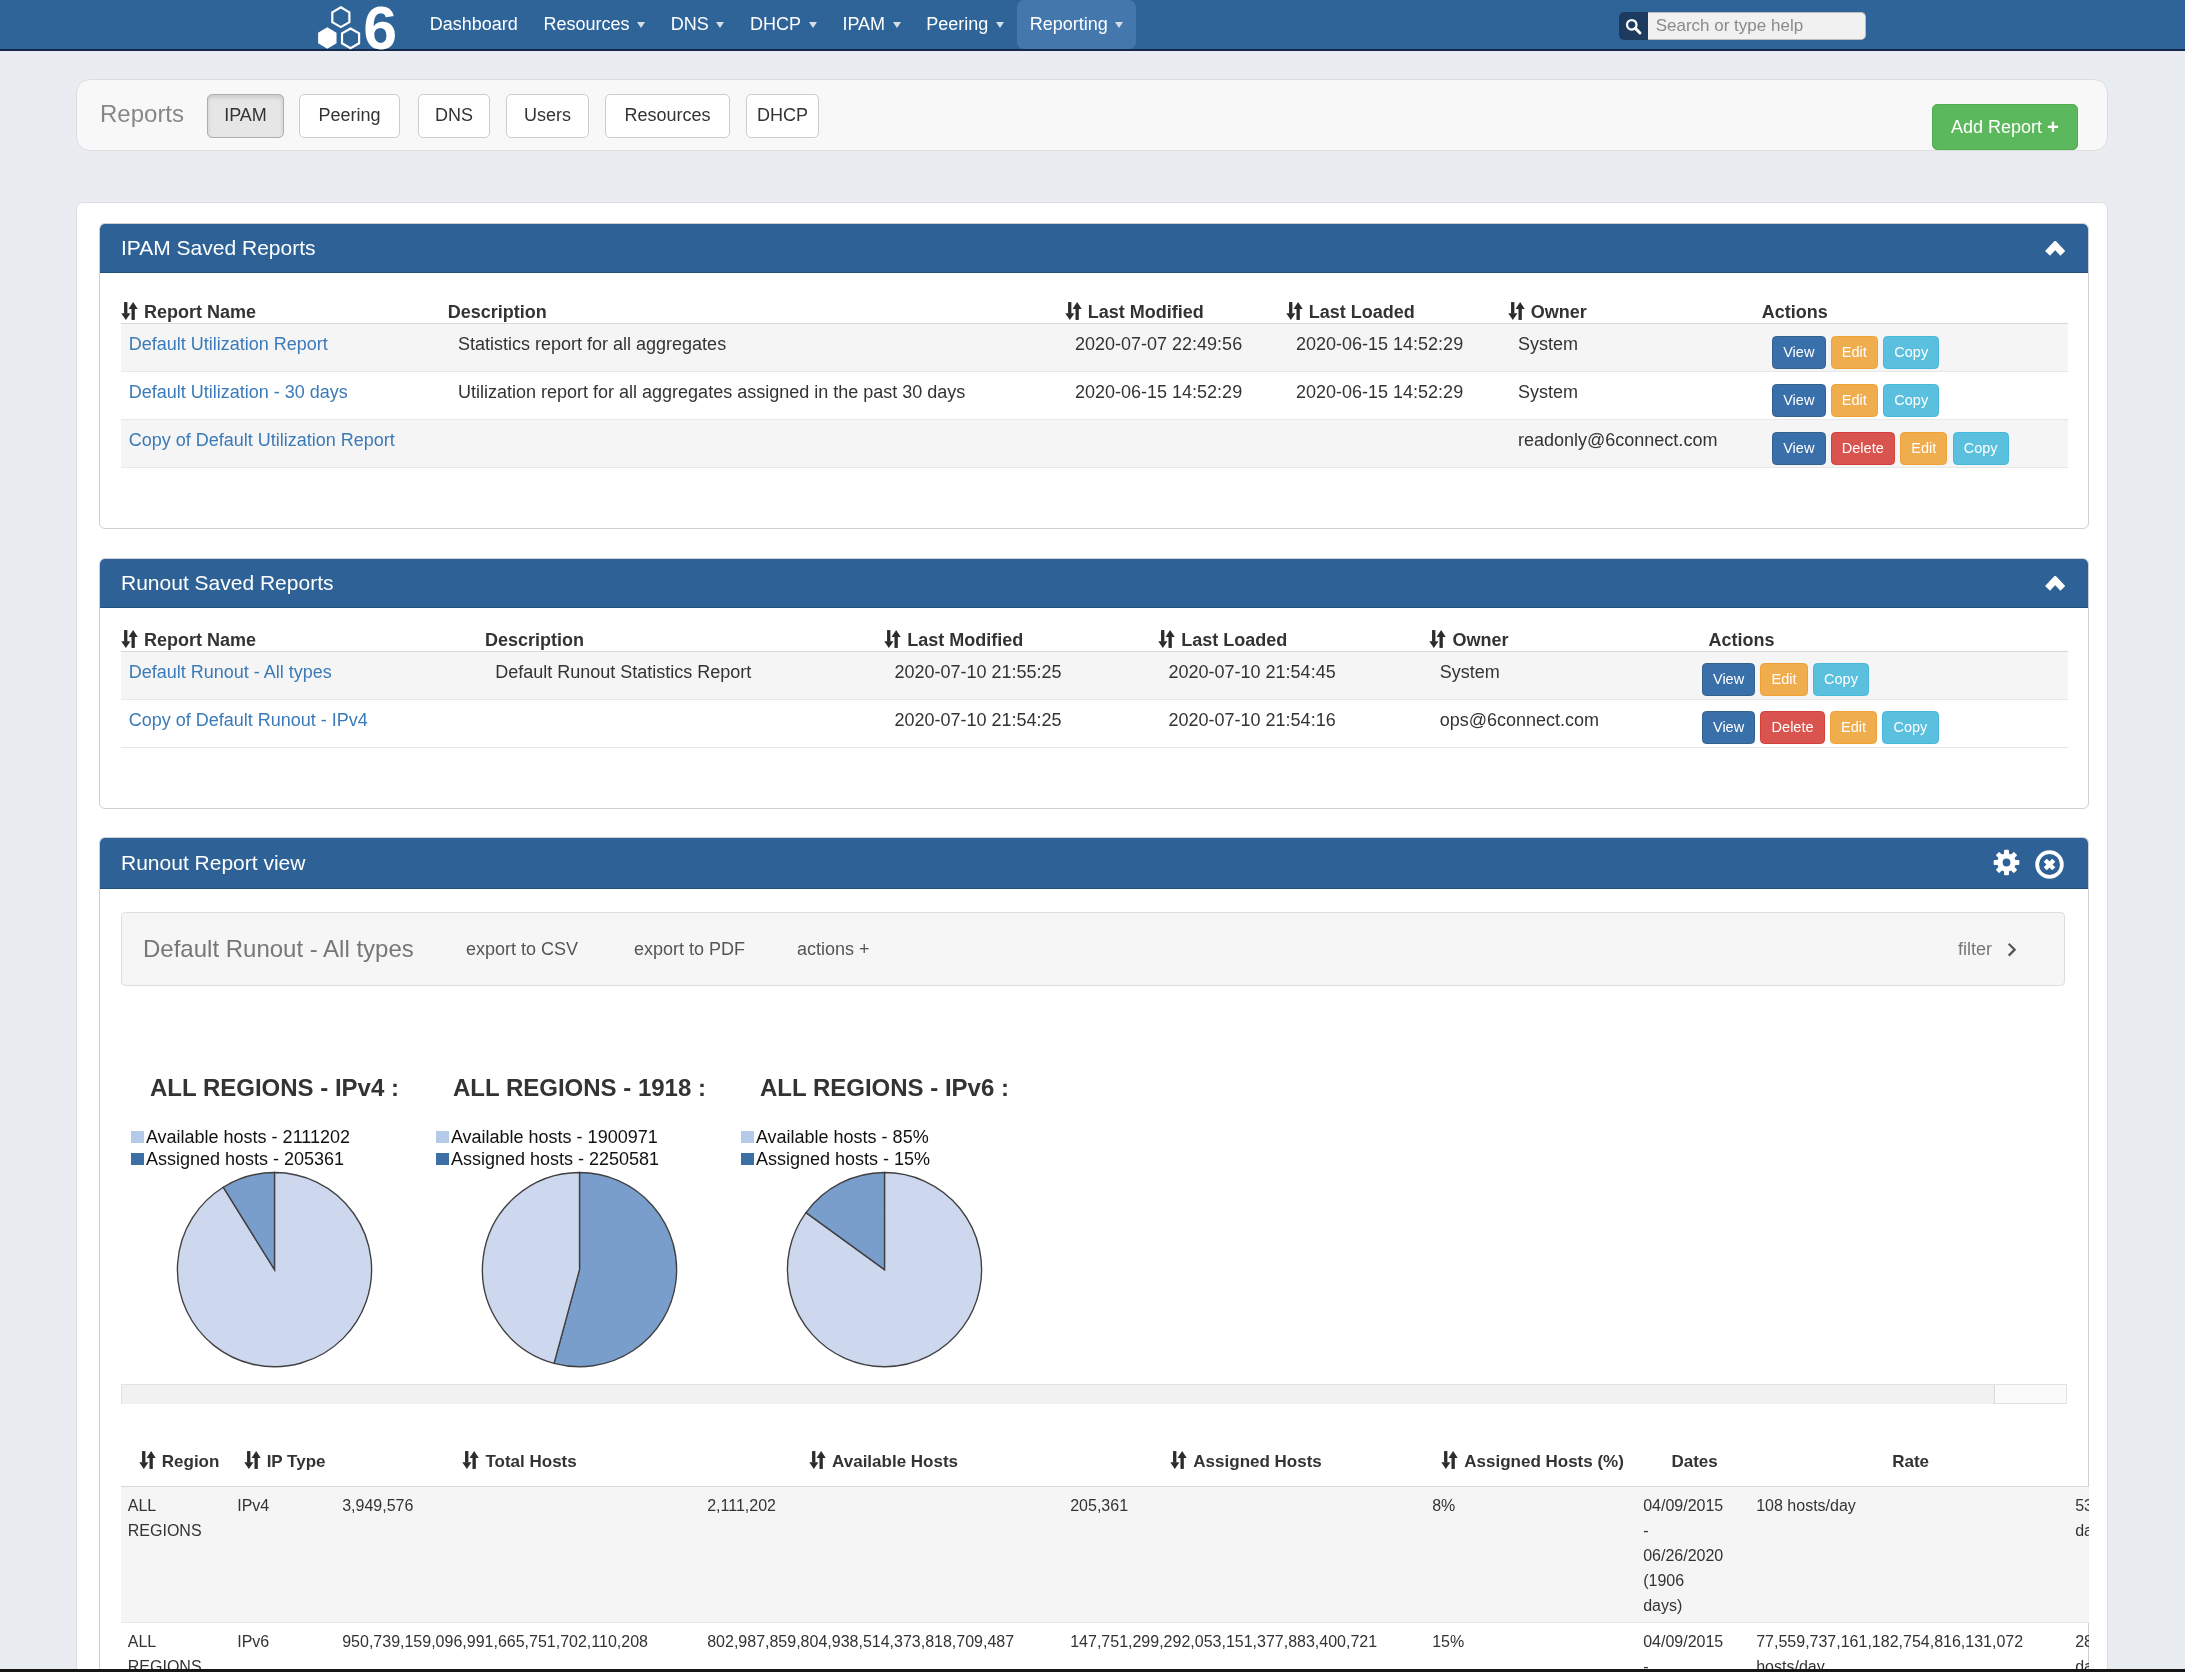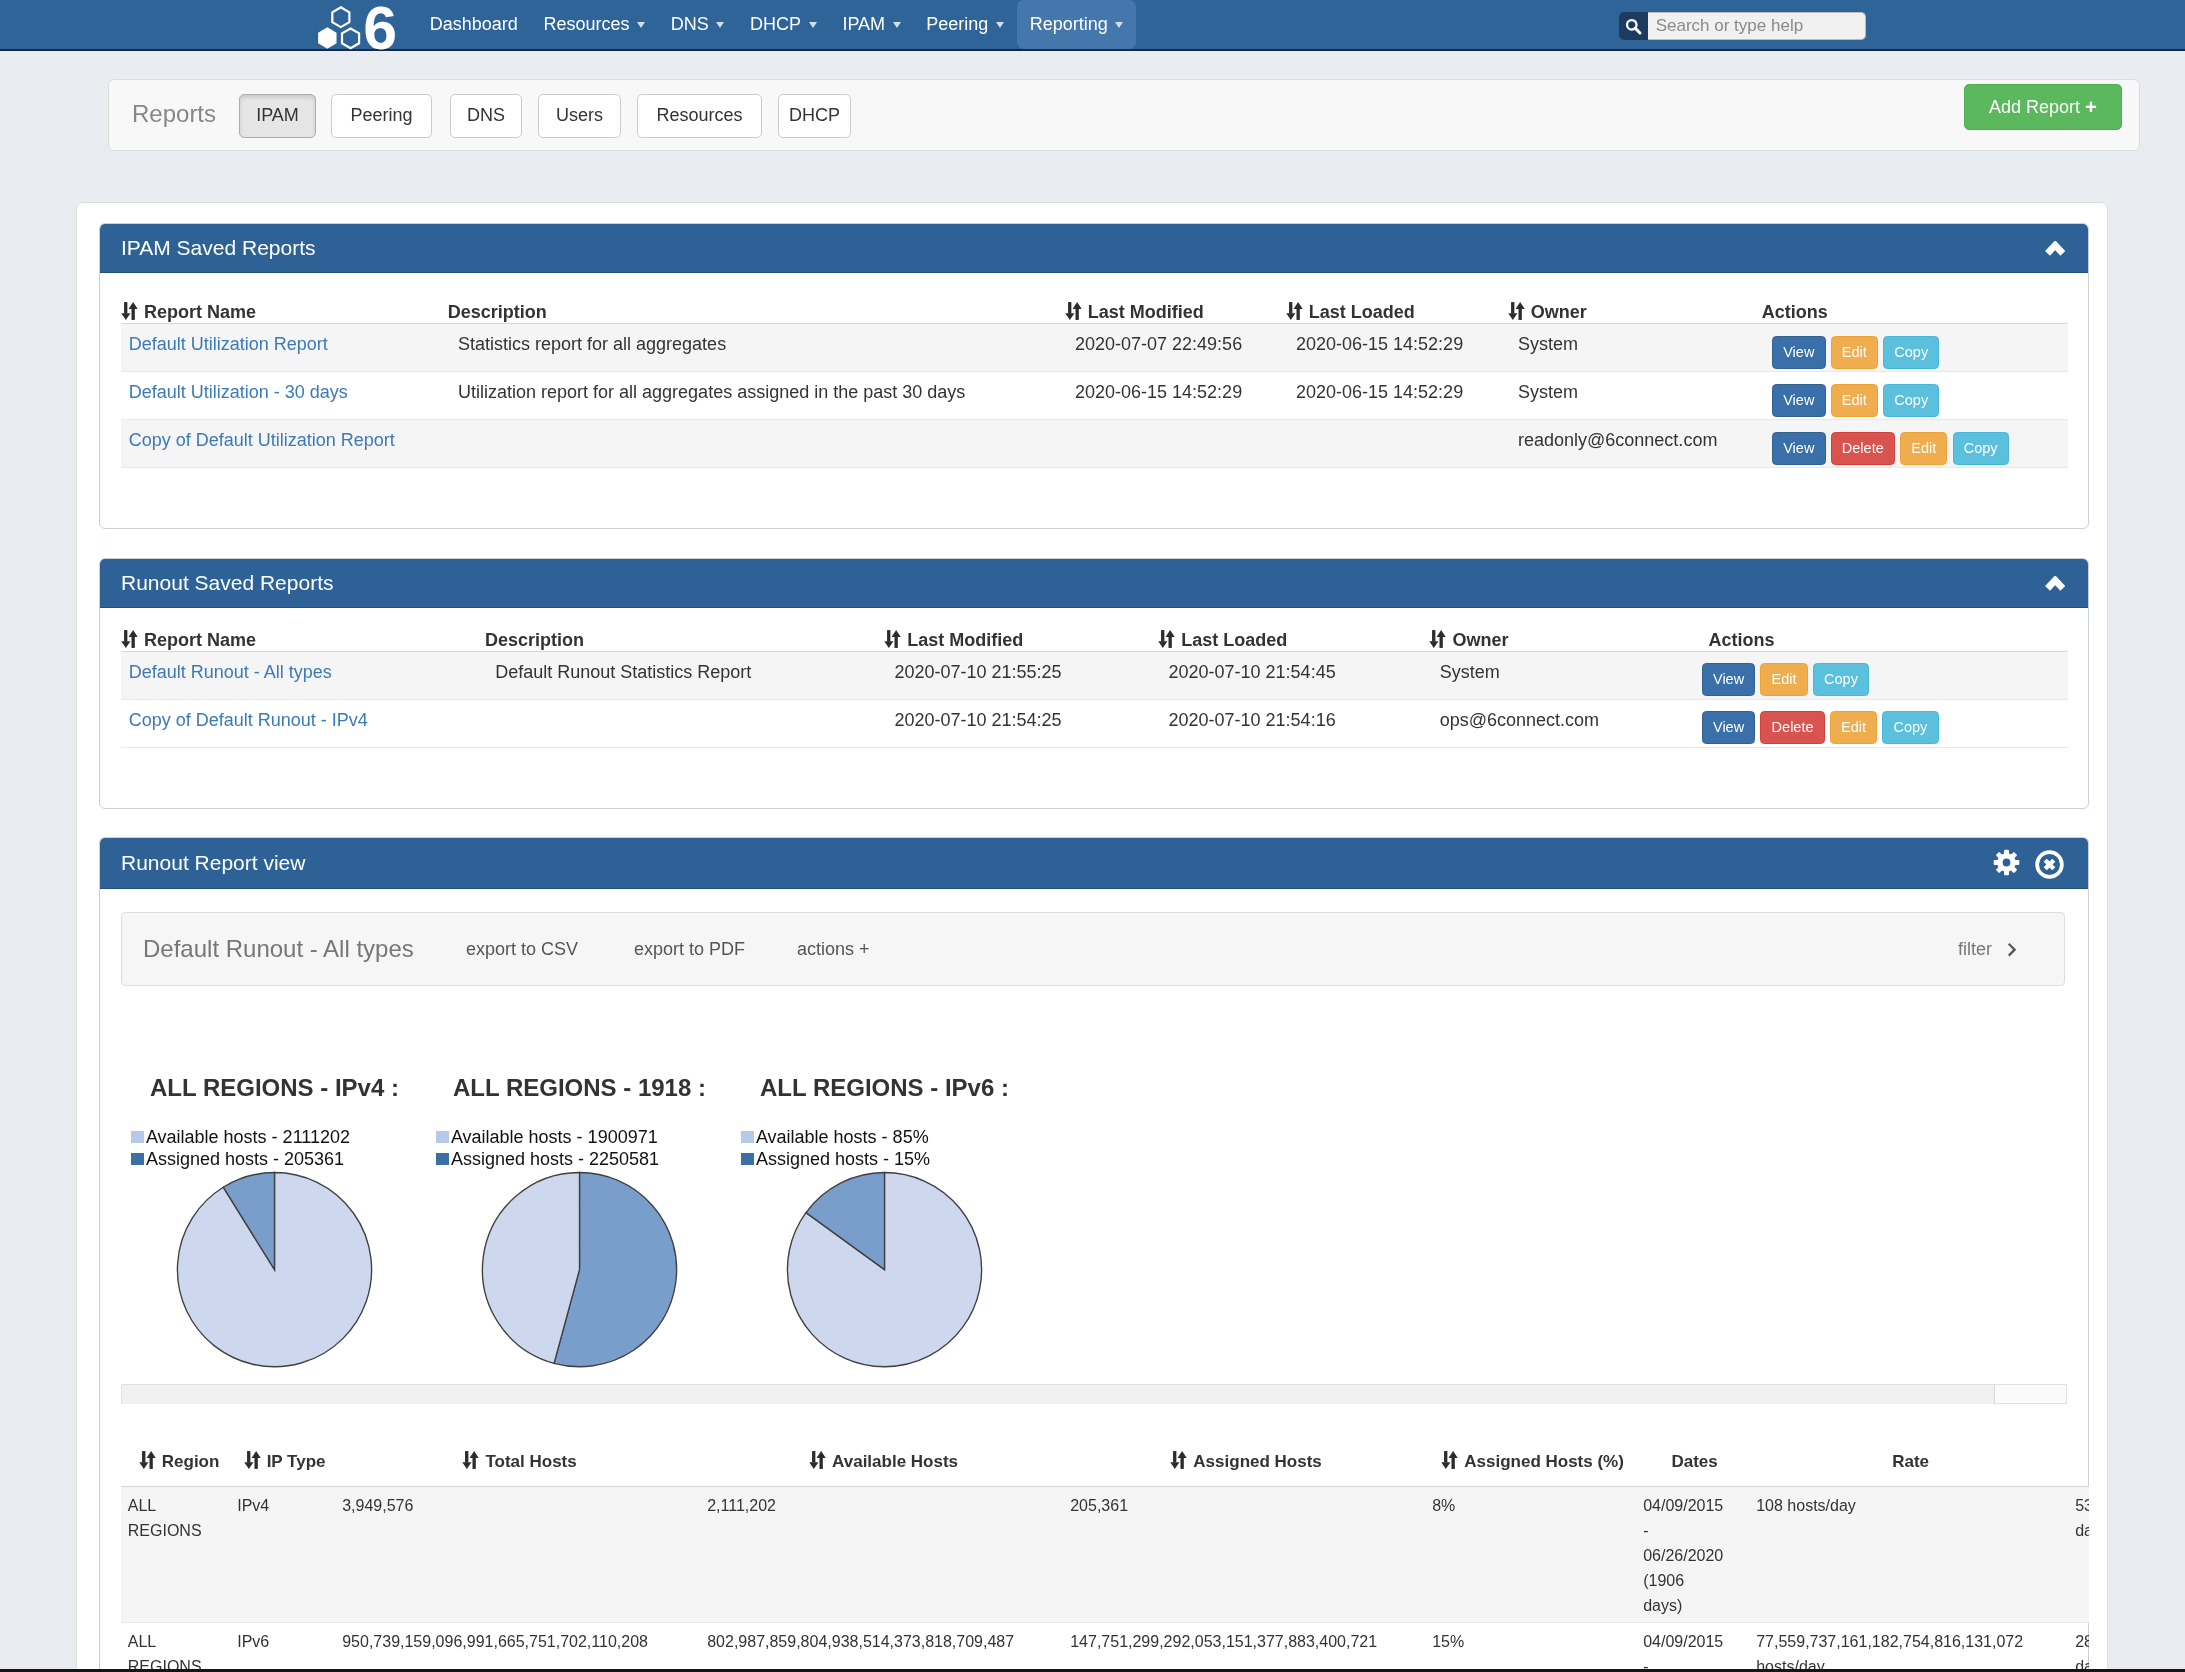--- a/index.html
+++ b/index.html
@@ -11,25 +11,25 @@
 .logo { position:absolute; left:312px; top:1.7px; }
 .nav { position:absolute; left:417px; top:0; height:49px; display:flex; }
 .nav a { display:flex; align-items:center; height:49px; padding:0 12.8px; color:#fff; font-size:18px; text-decoration:none; }
 .nav a.active { background:#4478ad;border-radius:7px; }
 .caret { display:inline-block; width:0; height:0; margin-left:7.7px; border-left:4.7px solid transparent; border-right:4.7px solid transparent; border-top:6.8px solid #d5dfe9; }
 .search { position:absolute; left:1619px; top:12px; height:28px; display:flex; }
 .search .ic { width:29px; height:28px; background:#1d3a5f; border-radius:5.1px 0 0 5.1px; display:flex; align-items:center; justify-content:center; }
 .search input { width:218px; height:28px; border:0.9px solid #bbb; border-left:none; background:#f1f1f1; border-radius:0 5.1px 5.1px 0; font-size:17px; padding:0 7.7px; color:#8a8a8a; font-family:"Liberation Sans",sans-serif; }
 
 
-.rtoolbar { position:absolute; left:76px; top:79px; width:2032px; height:72px; background:#f8f8f8; border:0.9px solid #ddd; border-radius:6px;margin-left:32px; }
+.rtoolbar { position:absolute; left:76px; top:79px; width:2032px; height:72px; background:#f8f8f8; border:0.9px solid #ddd; border-radius:14px; }
 .rtoolbar .title { position:absolute; left:23px; top:20.4px; font-size:24px; color:#878787; }
 .tabbtn { position:absolute; top:13.6px; height:44px; background:#fff; border:0.9px solid #ccc; border-radius:5.1px; font-size:18px; color:#333; display:flex; align-items:center; justify-content:center; }
 .tabbtn.active { background:#e6e6e6; border-color:#adadad; box-shadow:inset 0 2.6px 4.3px rgba(0,0,0,.125); }
-.addbtn { position:absolute; left:1855px; top:4px; width:158px; height:46px; background:#5cb85c; border:0.9px solid #4cae4c; border-radius:5.1px; color:#fff; font-size:18px; display:flex; align-items:center; justify-content:center; }
+.addbtn { position:absolute; left:1855px; top:24px; width:146px; height:46px; background:#5cb85c; border:0.9px solid #4cae4c; border-radius:5.1px; color:#fff; font-size:18px; display:flex; align-items:center; justify-content:center; }
 
 
 .main { position:absolute; left:76px; top:202px; width:2032px; height:1499px; background:#fff; border:0.9px solid #ddd; border-radius:6.8px; }
 .panel { position:absolute; left:22px; width:1990px; border:0.9px solid #ccd0d6; border-radius:6px; background:#fff; }
 .phead { height:49px; background:#2e6296; border-bottom:0.9px solid #24517c; border-radius:5.1px 5.1px 0 0; color:#fff; font-size:21px; line-height:47px; padding-left:21px; position:relative; }
 .pbody { padding:10.2px 21px 0 21px; }
 
 
 table.rpt { border-collapse:collapse; table-layout:fixed; width:1947px; }
 table.rpt th { text-align:left; font-size:18px; color:#333; padding:0 0 0 6.8px; height:37px; border-bottom:1.7px solid #d8d8d8; vertical-align:bottom; white-space:nowrap; }

